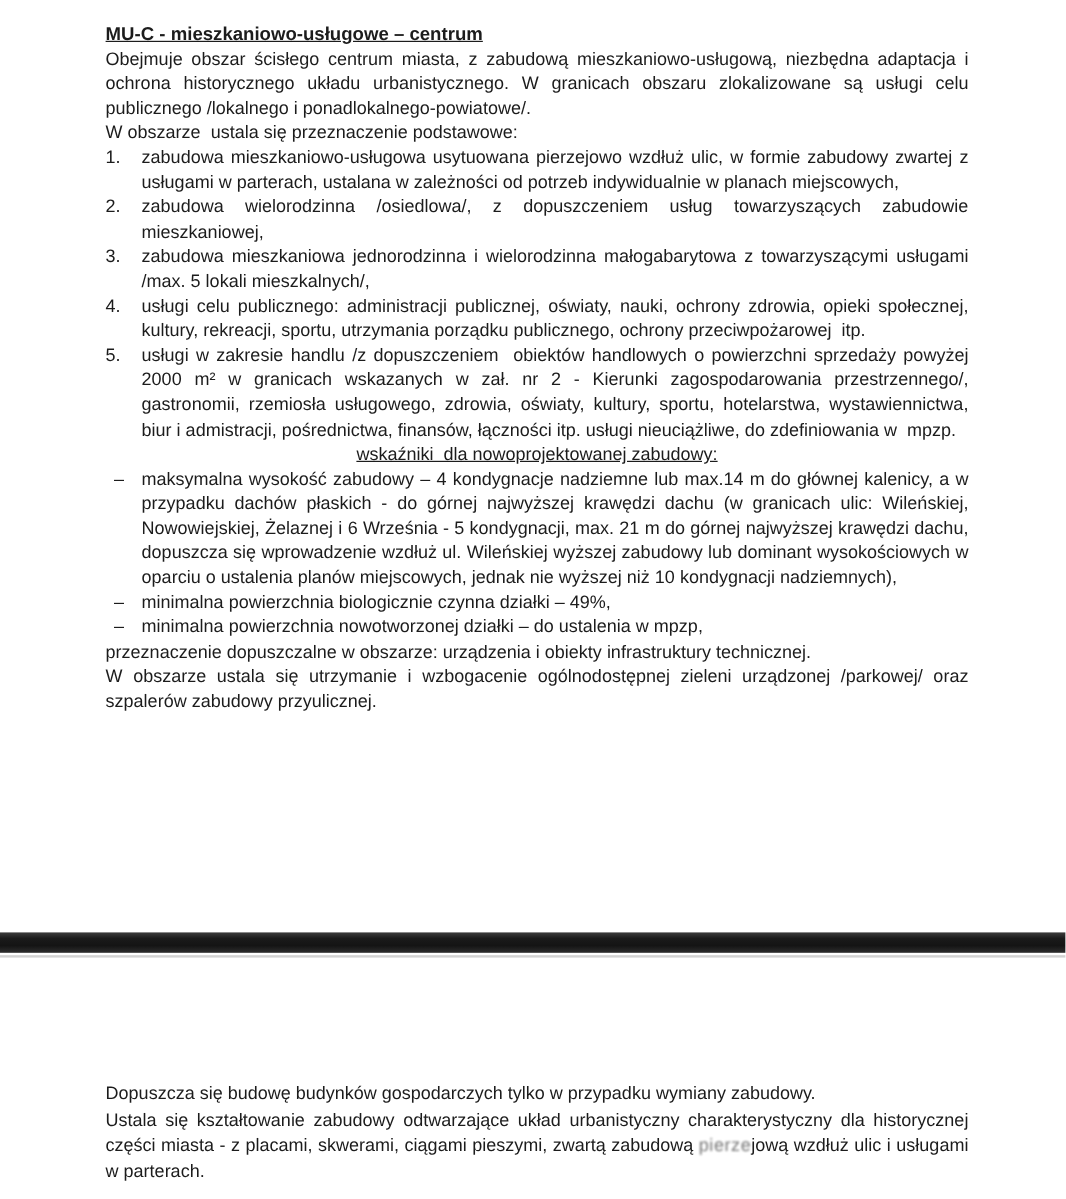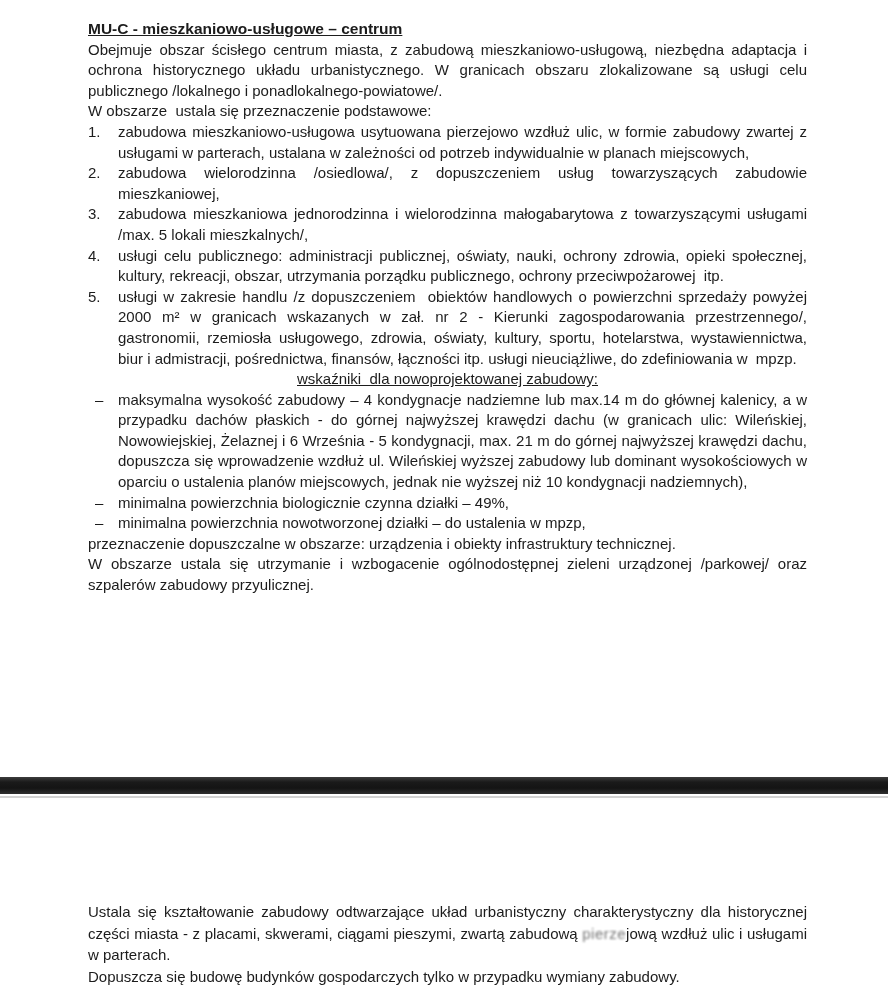--- a/index.html
+++ b/index.html
@@ -110,21 +110,21 @@
   <div class="list-row">
     <span class="list-marker">2.</span>
     <span class="list-text">zabudowa wielorodzinna /osiedlowa/, z dopuszczeniem usług towarzyszących zabudowie mieszkaniowej,</span>
   </div>
   <div class="list-row">
     <span class="list-marker">3.</span>
     <span class="list-text">zabudowa mieszkaniowa jednorodzinna i wielorodzinna małogabarytowa z towarzyszącymi usługami /max. 5 lokali mieszkalnych/,</span>
   </div>
   <div class="list-row">
     <span class="list-marker">4.</span>
-    <span class="list-text">usługi celu publicznego: administracji publicznej, oświaty, nauki, ochrony zdrowia, opieki społecznej, kultury, rekreacji, obszar, utrzymania porządku publicznego, ochrony przeciwpożarowej  itp.</span>
+    <span class="list-text">usługi celu publicznego: administracji publicznej, oświaty, nauki, ochrony zdrowia, opieki społecznej, kultury, rekreacji, sportu, utrzymania porządku publicznego, ochrony przeciwpożarowej  itp.</span>
   </div>
   <div class="list-row">
     <span class="list-marker">5.</span>
     <span class="list-text">usługi w zakresie handlu /z dopuszczeniem  obiektów handlowych o powierzchni sprzedaży powyżej 2000 m² w granicach wskazanych w zał. nr 2 - Kierunki zagospodarowania przestrzennego/, gastronomii, rzemiosła usługowego, zdrowia, oświaty, kultury, sportu, hotelarstwa, wystawiennictwa, biur i admistracji, pośrednictwa, finansów, łączności itp. usługi nieuciążliwe, do zdefiniowania w  mpzp.</span>
   </div>
 
   <div class="underlined-heading">wskaźniki  dla nowoprojektowanej zabudowy:</div>
 
   <div class="list-row">
     <span class="dash-marker">–</span>
@@ -142,15 +142,15 @@
   <div class="plain-line">przeznaczenie dopuszczalne w obszarze: urządzenia i obiekty infrastruktury technicznej.</div>
 
   <div class="para">W obszarze ustala się utrzymanie i wzbogacenie ogólnodostępnej zieleni urządzonej /parkowej/ oraz szpalerów zabudowy przyulicznej.</div>
 
 </div>
 
 <div class="separator-bar"></div>
 <div class="separator-underline"></div>
 
 <div class="bottom-section">
+  <div class="para">Dopuszcza się budowę budynków gospodarczych tylko w przypadku wymiany zabudowy.</div>
   <div class="para"><span>Ustala się kształtowanie zabudowy odtwarzające układ urbanistyczny charakterystyczny dla historycznej części miasta - z placami, skwerami, ciągami pieszymi, zwartą zabudową </span><span class="damaged-word">pierze</span><span>jową wzdłuż ulic i usługami w parterach.</span></div>
-  <div class="para">Dopuszcza się budowę budynków gospodarczych tylko w przypadku wymiany zabudowy.</div>
 </div>
 
 </body></html>

